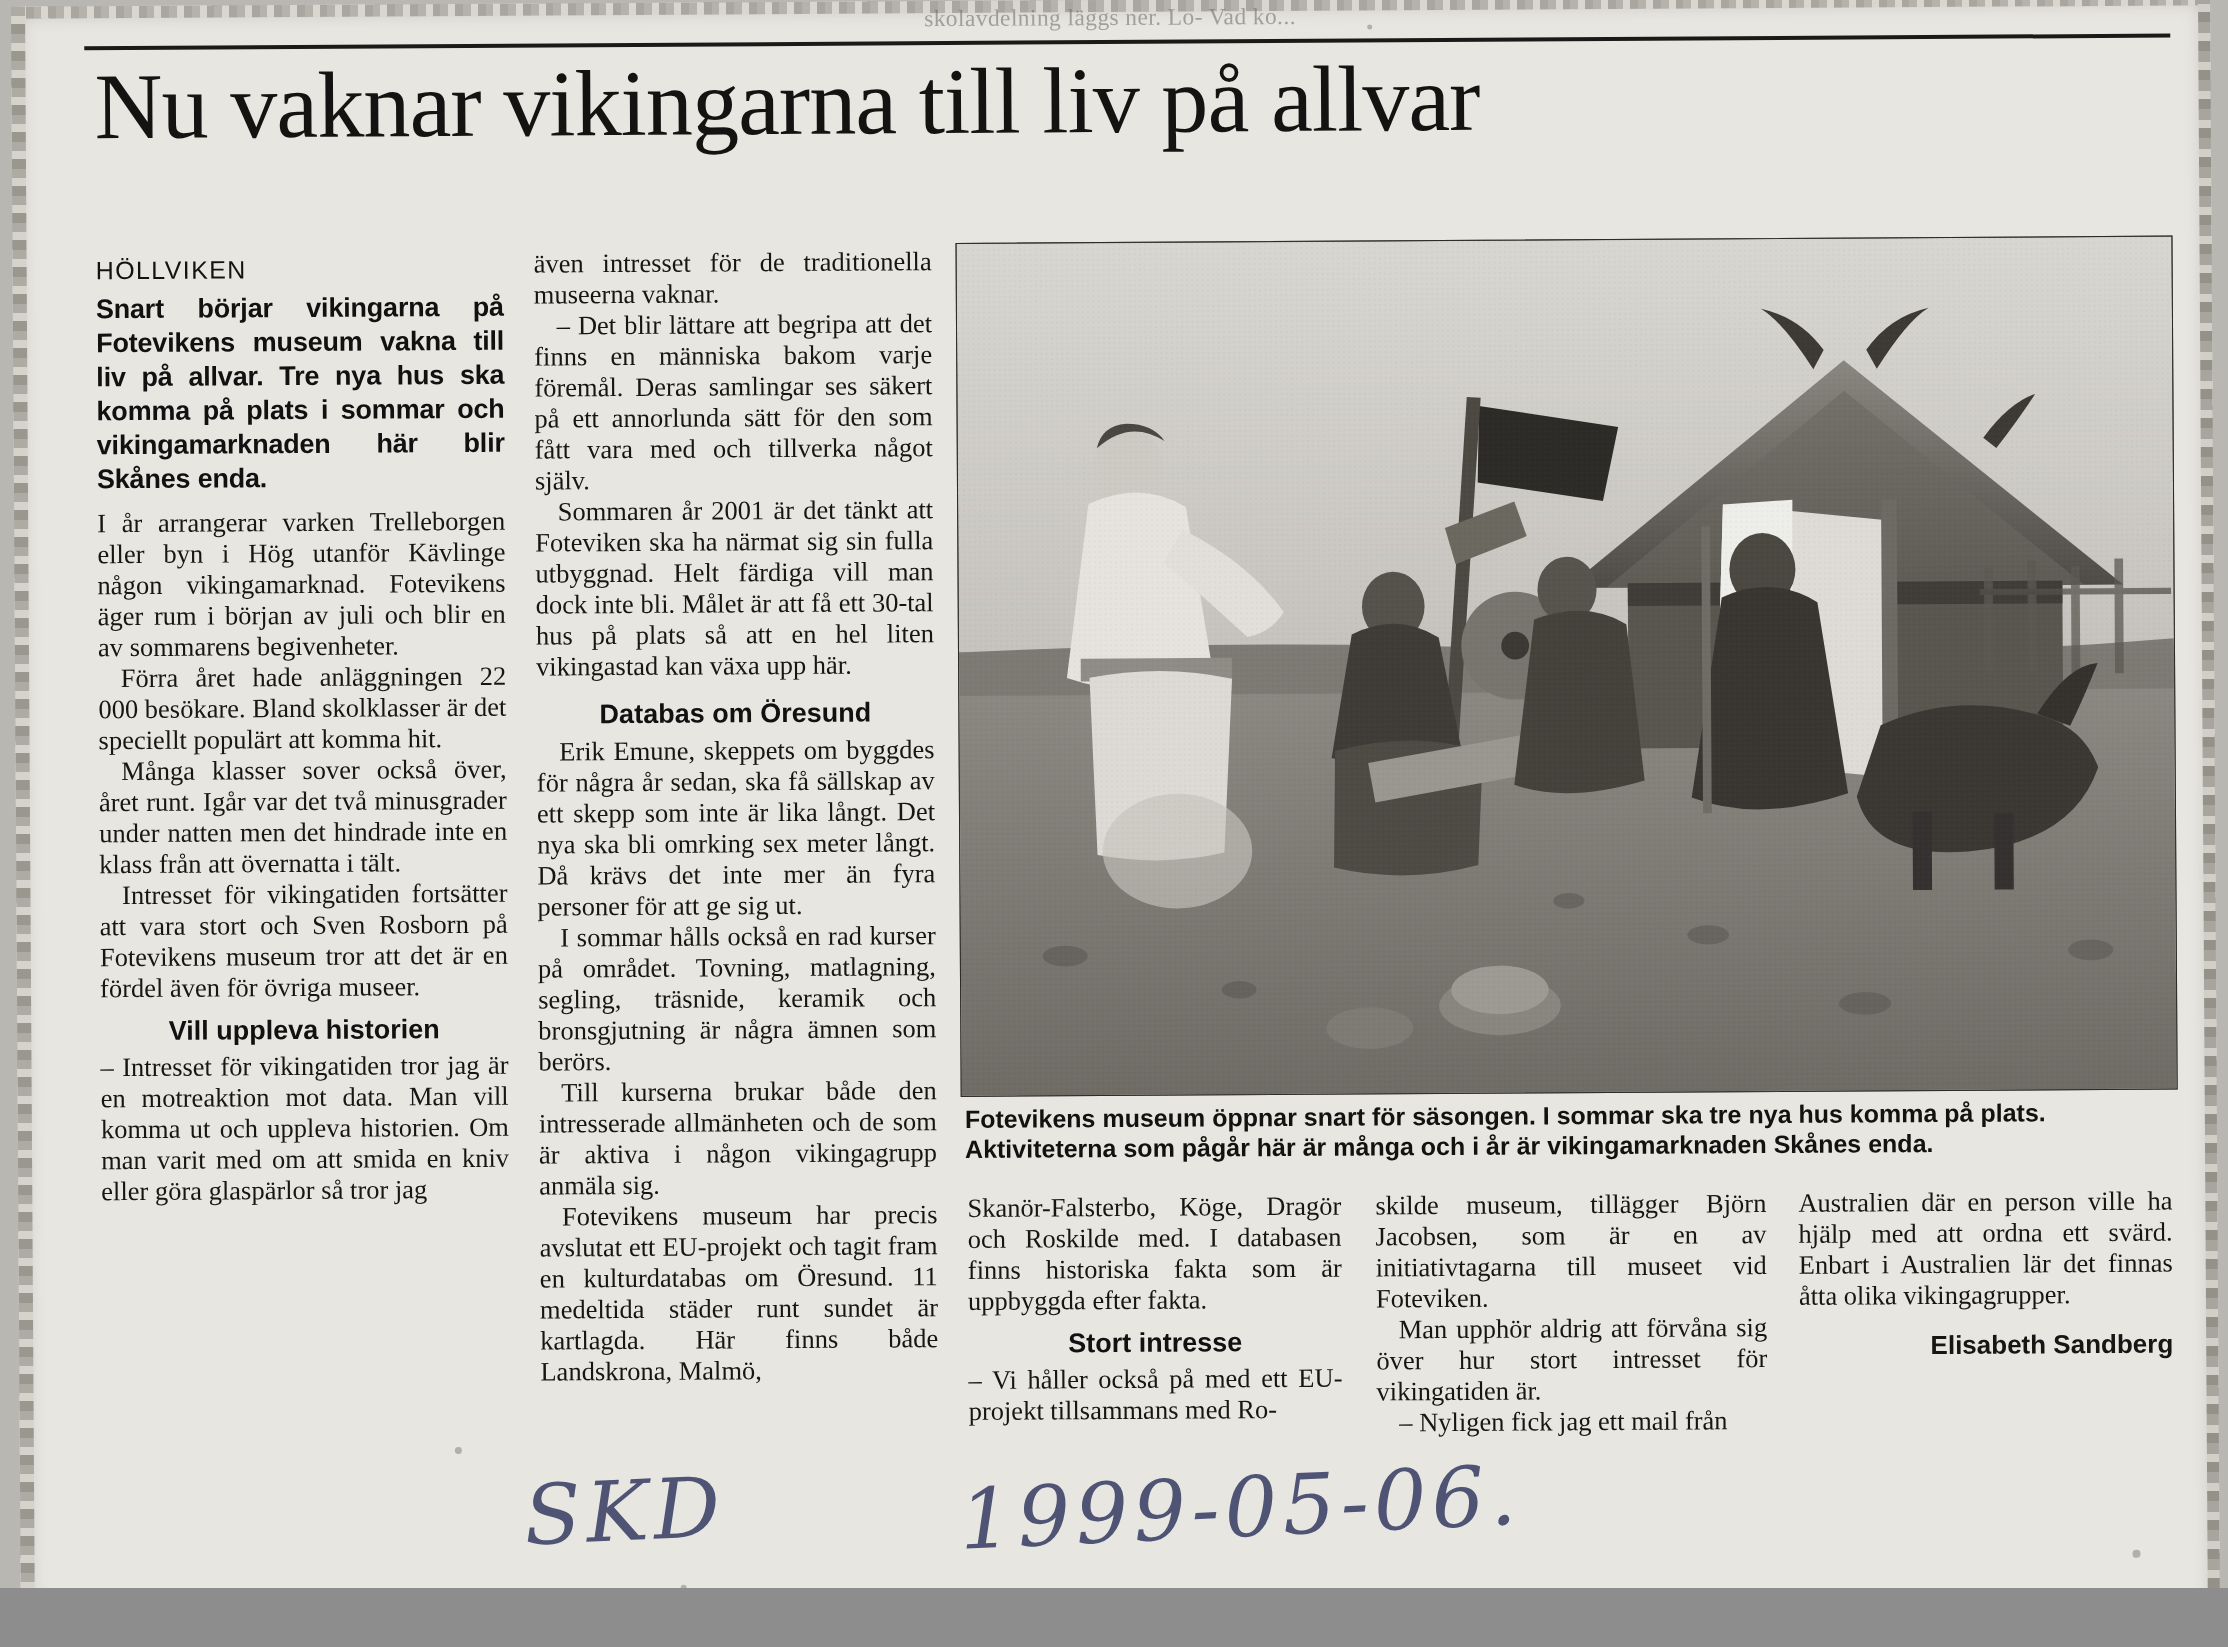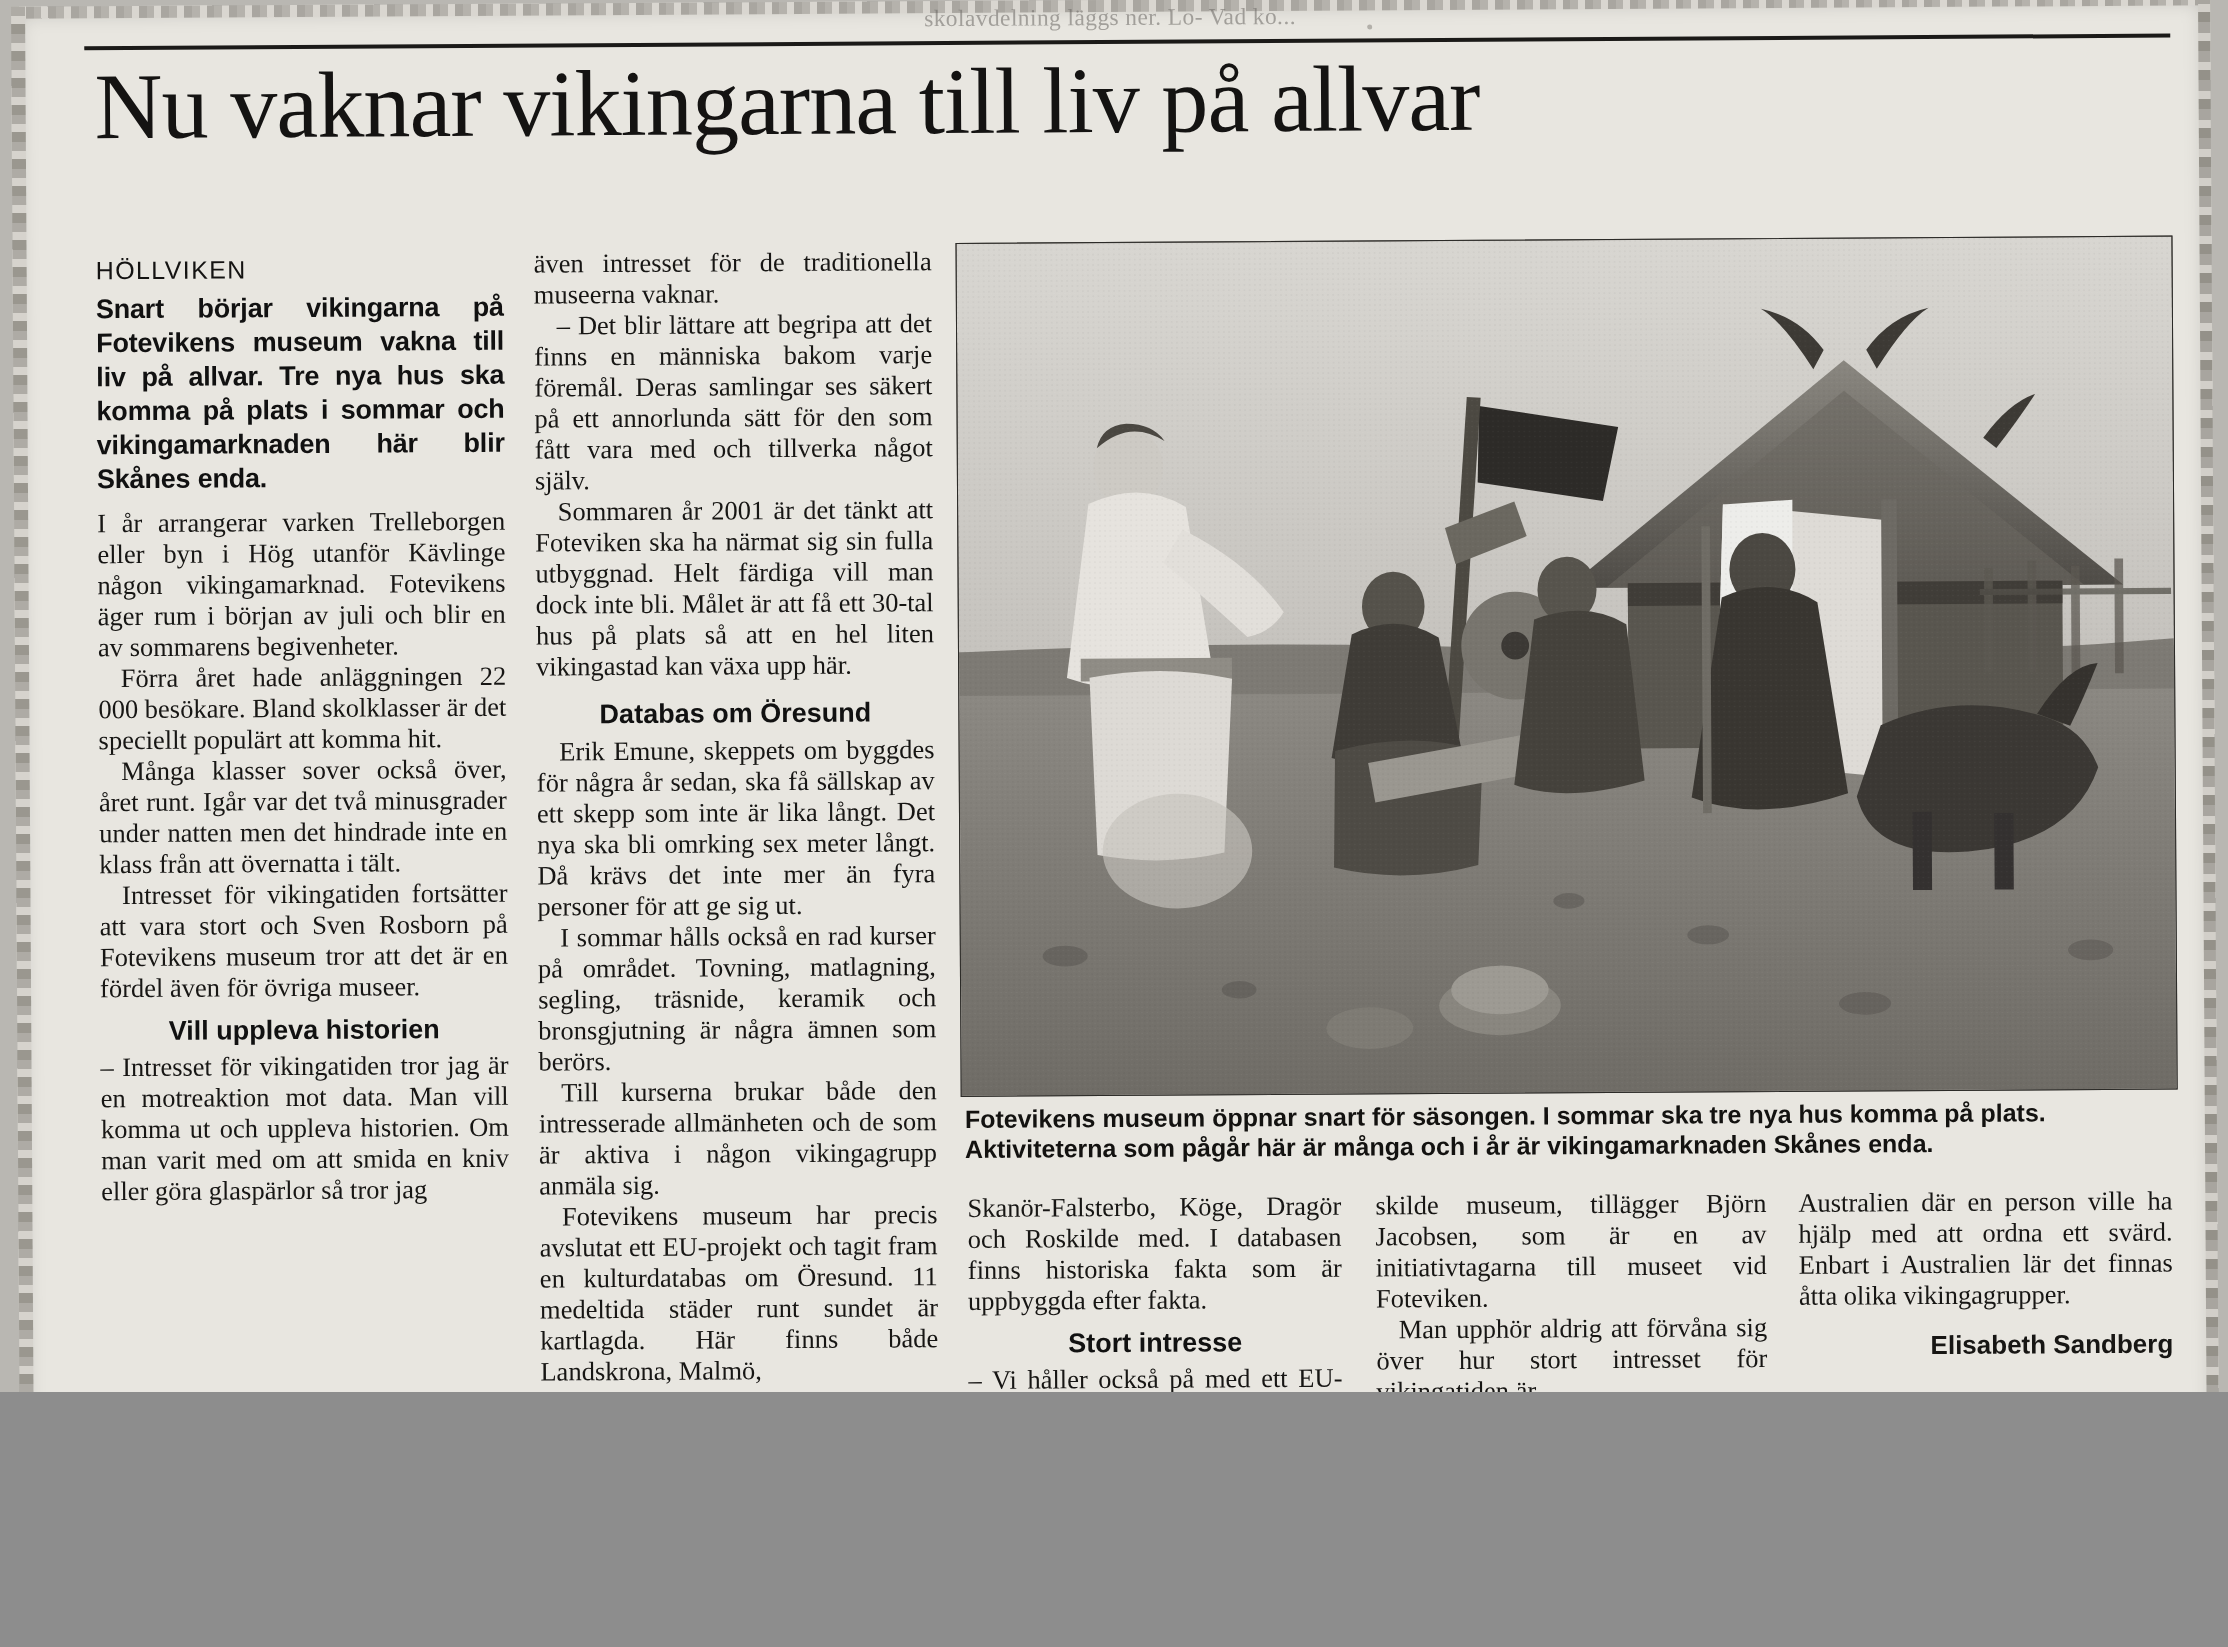--- a/index.html
+++ b/index.html
@@ -3,21 +3,21 @@
 <meta charset="utf-8">
 <style>
   html, body {
     margin: 0;
     padding: 0;
     background: #8d8d8d;
   }
   #page {
     position: relative;
     width: 2228px;
-    height: 1392px;
+    height: 1588px;
     background: #b9b7b2;
     overflow: hidden;
     font-family: "Liberation Serif", serif;
   }
   
   #clipping {
     position: absolute;
     left: 15.6px;
     top: 0px;
     width: 2199px;

